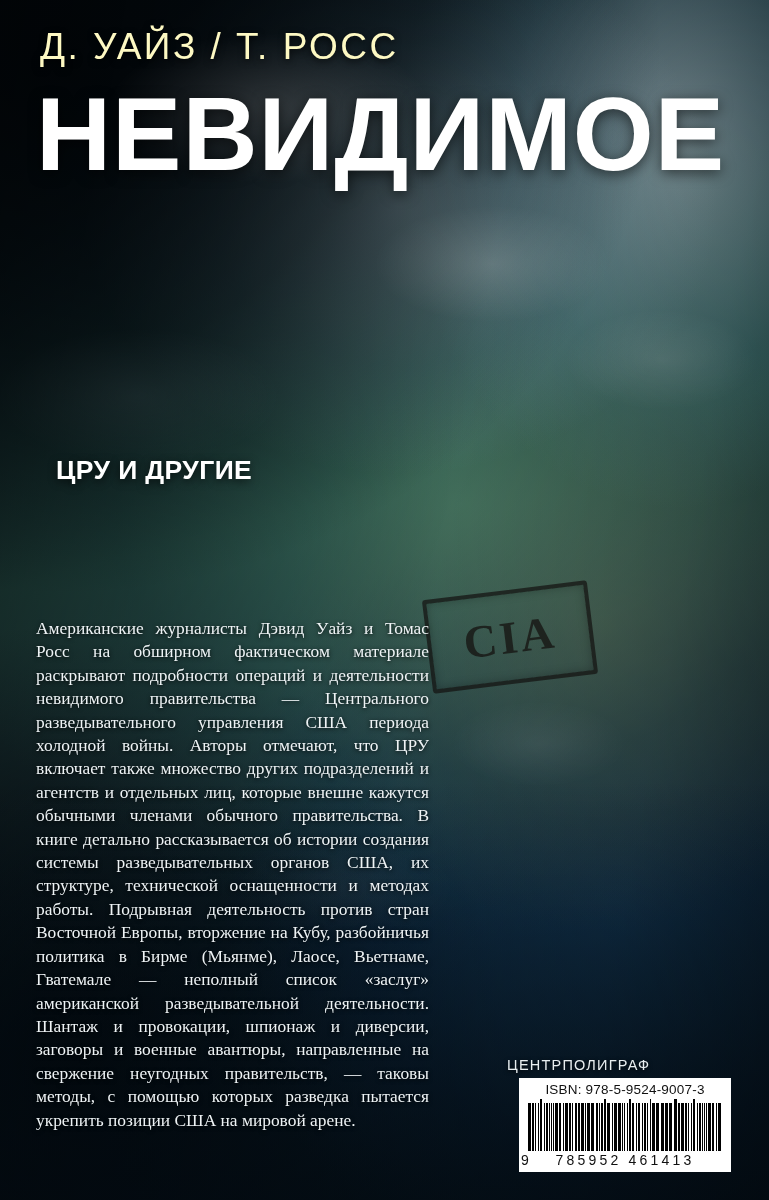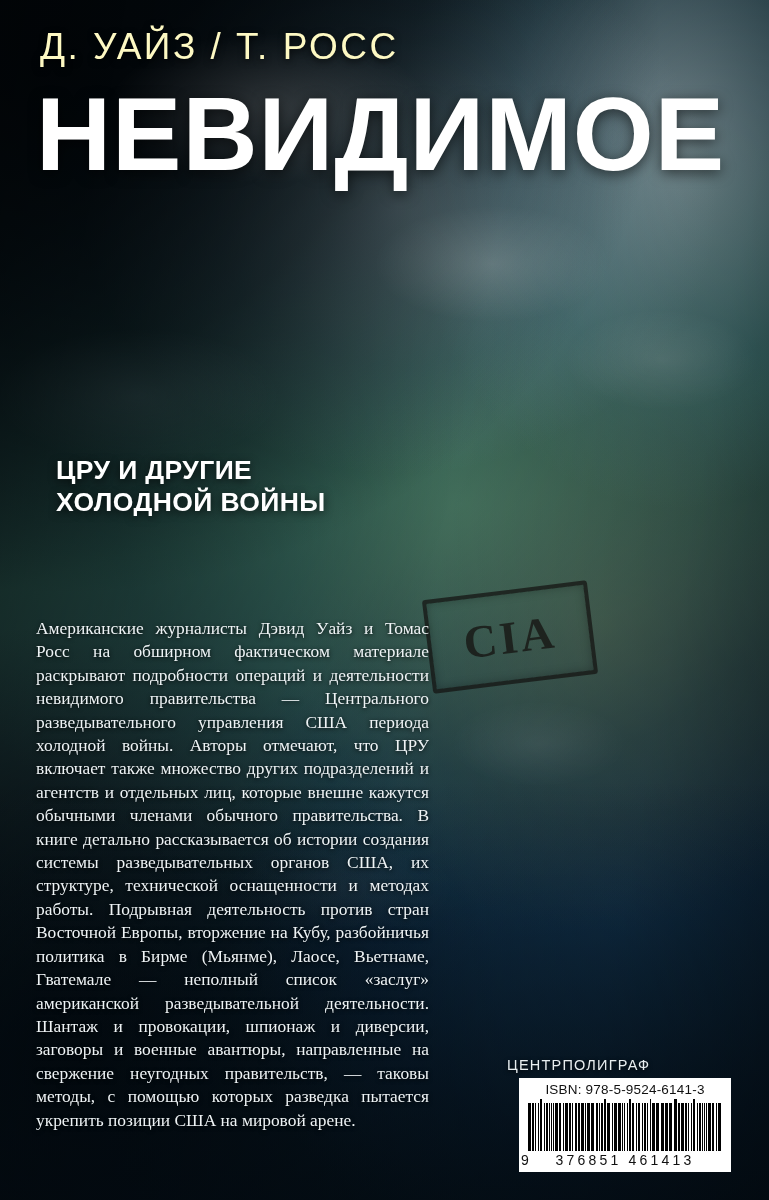--- a/index.html
+++ b/index.html
@@ -224,33 +224,32 @@
   <div class="bg-bottom-fade"></div>
 
   <div class="authors">Д. УАЙЗ / Т. РОСС</div>
 
   <div class="title-block">
     <div class="title-line title-1">НЕВИДИМОЕ</div>
   </div>
 
   <div class="subtitle">
     <div>ЦРУ И ДРУГИЕ</div>
-    <div>ХОЛОДНОЙ ВОЙНЫ</div>
   </div>
 
   <div class="stamp">
     <span>CIA</span>
   </div>
 
   <div class="blurb">Американские журналисты Дэвид Уайз и Томас Росс на обширном фактическом материале раскрывают подробности операций и деятельности невидимого правительства — Центрального разведывательного управления США периода холодной войны. Авторы отмечают, что ЦРУ включает также множество других подразделений и агентств и отдельных лиц, которые внешне кажутся обычными членами обычного правительства. В книге детально рассказывается об истории создания системы разведывательных органов США, их структуре, технической оснащенности и методах работы. Подрывная деятельность против стран Восточной Европы, вторжение на Кубу, разбойничья политика в Бирме (Мьянме), Лаосе, Вьетнаме, Гватемале — неполный список «заслуг» американской разведывательной деятельности. Шантаж и провокации, шпионаж и диверсии, заговоры и военные авантюры, направленные на свержение неугодных правительств, — таковы методы, с помощью которых разведка пытается укрепить позиции США на мировой арене.</div>
 
   <div class="publisher">ЦЕНТРПОЛИГРАФ</div>
 
   <div class="barcode-box">
-    <div class="isbn-text">ISBN: 978-5-9524-6141-3</div>
+    <div class="isbn-text">ISBN: 978-5-9524-9007-3</div>
     <div class="bars" id="bars">
         <i style="width: 3px; margin-right: 1px; height: 92%;"></i>
         <i style="width: 2px; margin-right: 1px; height: 92%;"></i>
         <i style="width: 1px; margin-right: 2px; height: 92%;"></i>
         <i style="width: 1px; margin-right: 1px; height: 92%;"></i>
         <i style="width: 2px; margin-right: 2px; height: 100%;"></i>
         <i style="width: 1px; margin-right: 1px; height: 92%;"></i>
         <i style="width: 2px; margin-right: 1px; height: 92%;"></i>
         <i style="width: 1px; margin-right: 1px; height: 92%;"></i>
         <i style="width: 1px; margin-right: 1px; height: 92%;"></i>
@@ -301,17 +300,17 @@
         <i style="width: 1px; margin-right: 1px; height: 92%;"></i>
         <i style="width: 2px; margin-right: 1px; height: 92%;"></i>
         <i style="width: 1px; margin-right: 1px; height: 92%;"></i>
         <i style="width: 1px; margin-right: 1px; height: 92%;"></i>
         <i style="width: 1px; margin-right: 1px; height: 92%;"></i>
         <i style="width: 3px; margin-right: 1px; height: 92%;"></i>
         <i style="width: 2px; margin-right: 2px; height: 92%;"></i>
         <i style="width: 1px; margin-right: 1px; height: 92%;"></i>
         <i style="width: 3px; margin-right: 1px; height: 92%;"></i>
       </div>
-    <div class="barcode-digits">376851 461413</div>
+    <div class="barcode-digits">785952 461413</div>
   </div>
   <div class="ean-left">9</div>
 
 </div>
 
 </body></html>

